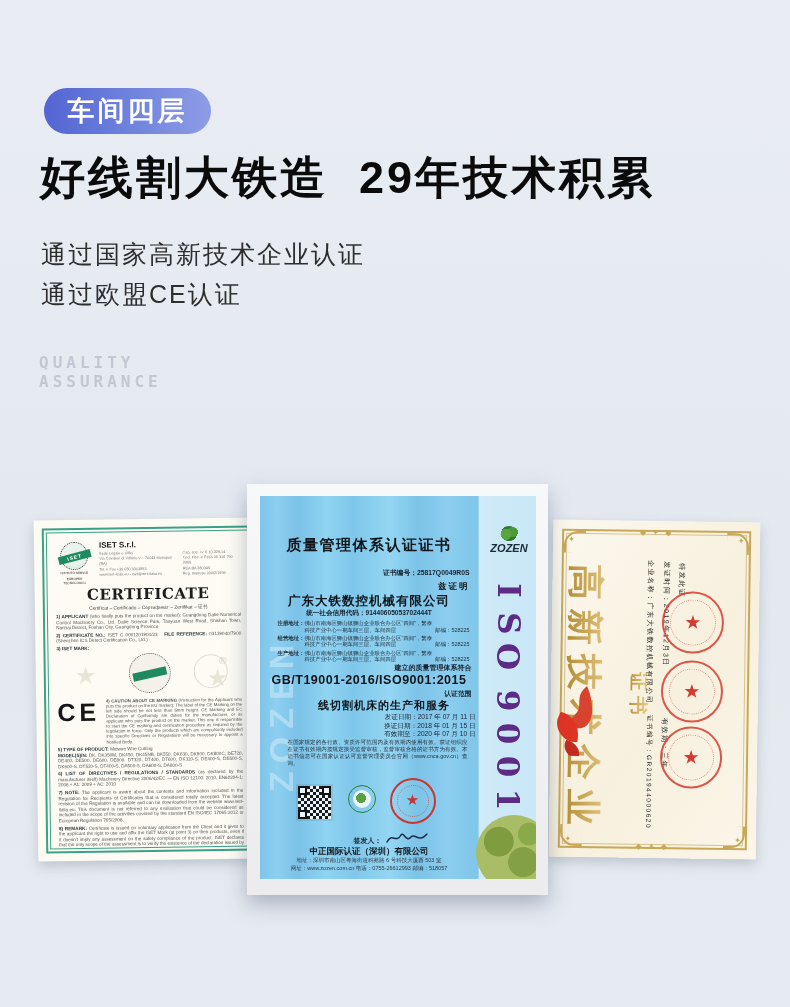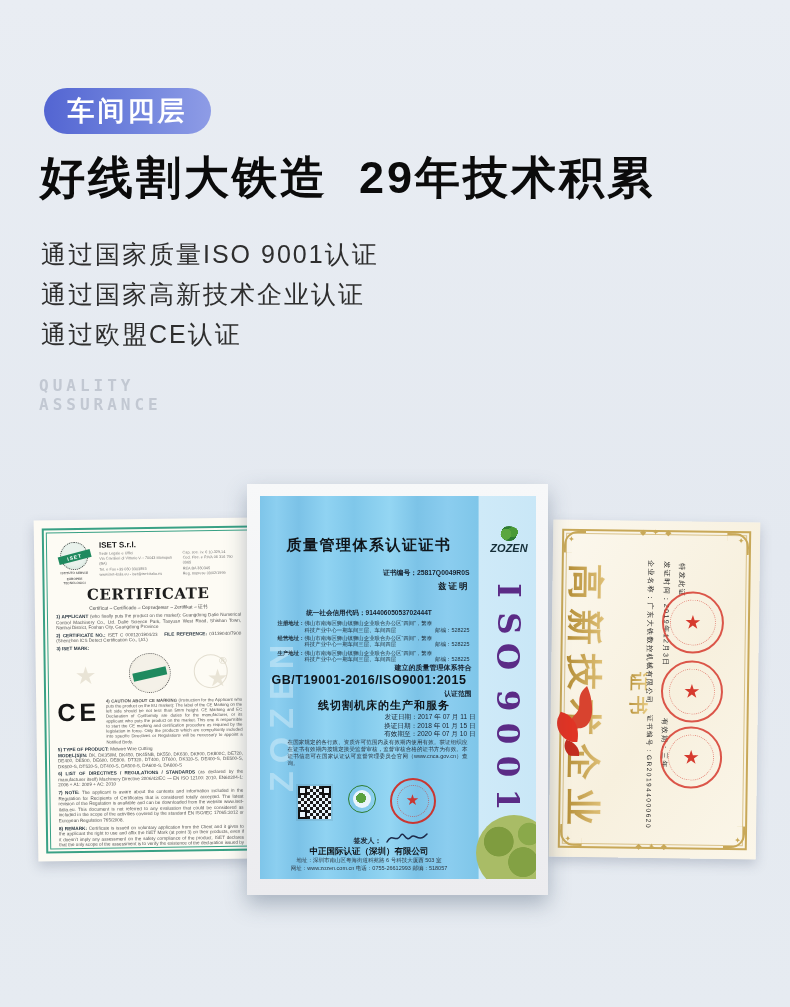--- a/index.html
+++ b/index.html
@@ -16,21 +16,21 @@
     color:#fff; font-size:27px; font-weight:bold; letter-spacing:3px;
     display:flex; align-items:center; justify-content:center;
   }
   .title {
     position:absolute; left:40px; top:148px; font-size:45px; font-weight:900;
     color:#0b0b0b; letter-spacing:3px; white-space:pre;
   }
   .bullets { position:absolute; left:41px; top:234px; list-style:none; }
   .bullets li { font-size:25px; color:#2e2e2e; letter-spacing:2px; line-height:40px; }
   .qa {
-    position:absolute; left:39px; top:376px;
+    position:absolute; left:39px; top:353px;
     font-family:"DejaVu Sans Mono", monospace; font-weight:bold;
     font-size:16px; line-height:19px; letter-spacing:4px; color:#c2c8d2;
   }
   
   .cert { position:absolute; }
   
   .cert-left {
     left:36px; top:519px; width:227px; height:341px; background:#fdfbf4;
     transform:rotate(-0.8deg); box-shadow:0 5px 12px rgba(70,85,110,.25); z-index:1;
   }
@@ -168,21 +168,20 @@
 <body>
 
 <div class="badge">
   <span>车间四层</span>
 </div>
 
 <h1 class="title">好线割大铁造  29年技术积累</h1>
 
 <ul class="bullets">
 
-<li>通过国家质量ISO 9001认证</li>
     <li>通过国家高新技术企业认证</li>
     <li>通过欧盟CE认证</li>
   </ul>
 
 <div class="qa">
   <div>QUALITY</div>
   <div>ASSURANCE</div>
 </div>
 
 <article class="cert cert-left">
@@ -293,20 +292,21 @@
     </div>
 </article>
 
 <article class="cert cert-center">
   <div class="paper">
     <div class="wm-zozen">ZOZEN</div>
 
     <div class="c-title">质量管理体系认证证书</div>
     <div class="c-certno">证书编号：25817Q0049R0S</div>
     <div class="c-hereby">兹证明</div>
+    <div class="c-company">广东大铁数控机械有限公司</div>
     <div class="c-credit">统一社会信用代码：91440605053702444T</div>
 
     <div class="c-addr">
 
         <div class="row">
           <span class="lab">注册地址：</span>
           <span class="txt">佛山市南海区狮山镇狮山企业联合办公区“四间”，繁泰科技产业中心一期车间三层、车间四层</span>
           <span class="zip">邮编：528225</span>
         </div>
 

